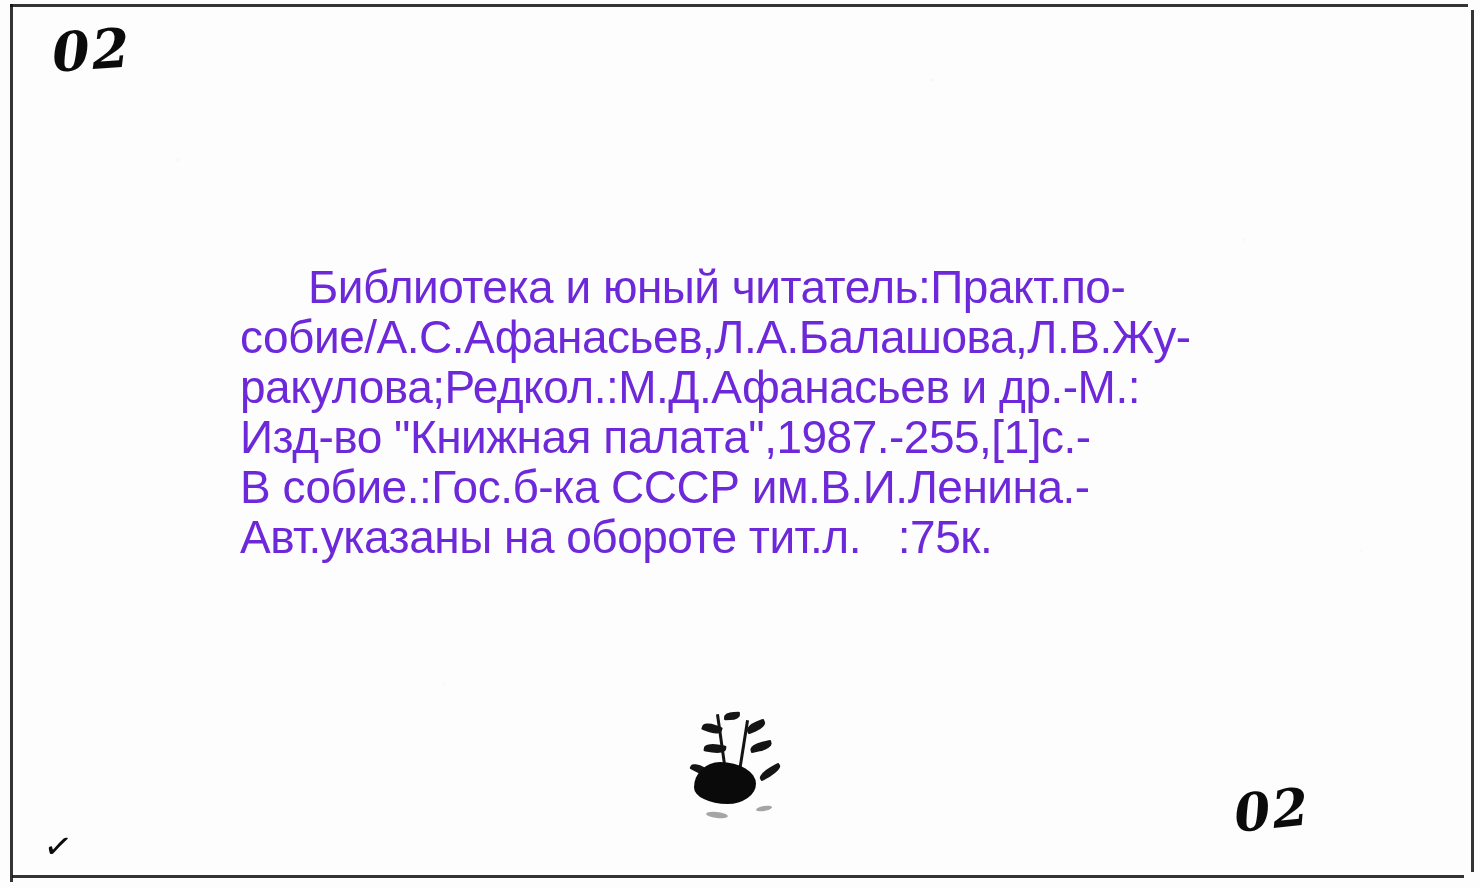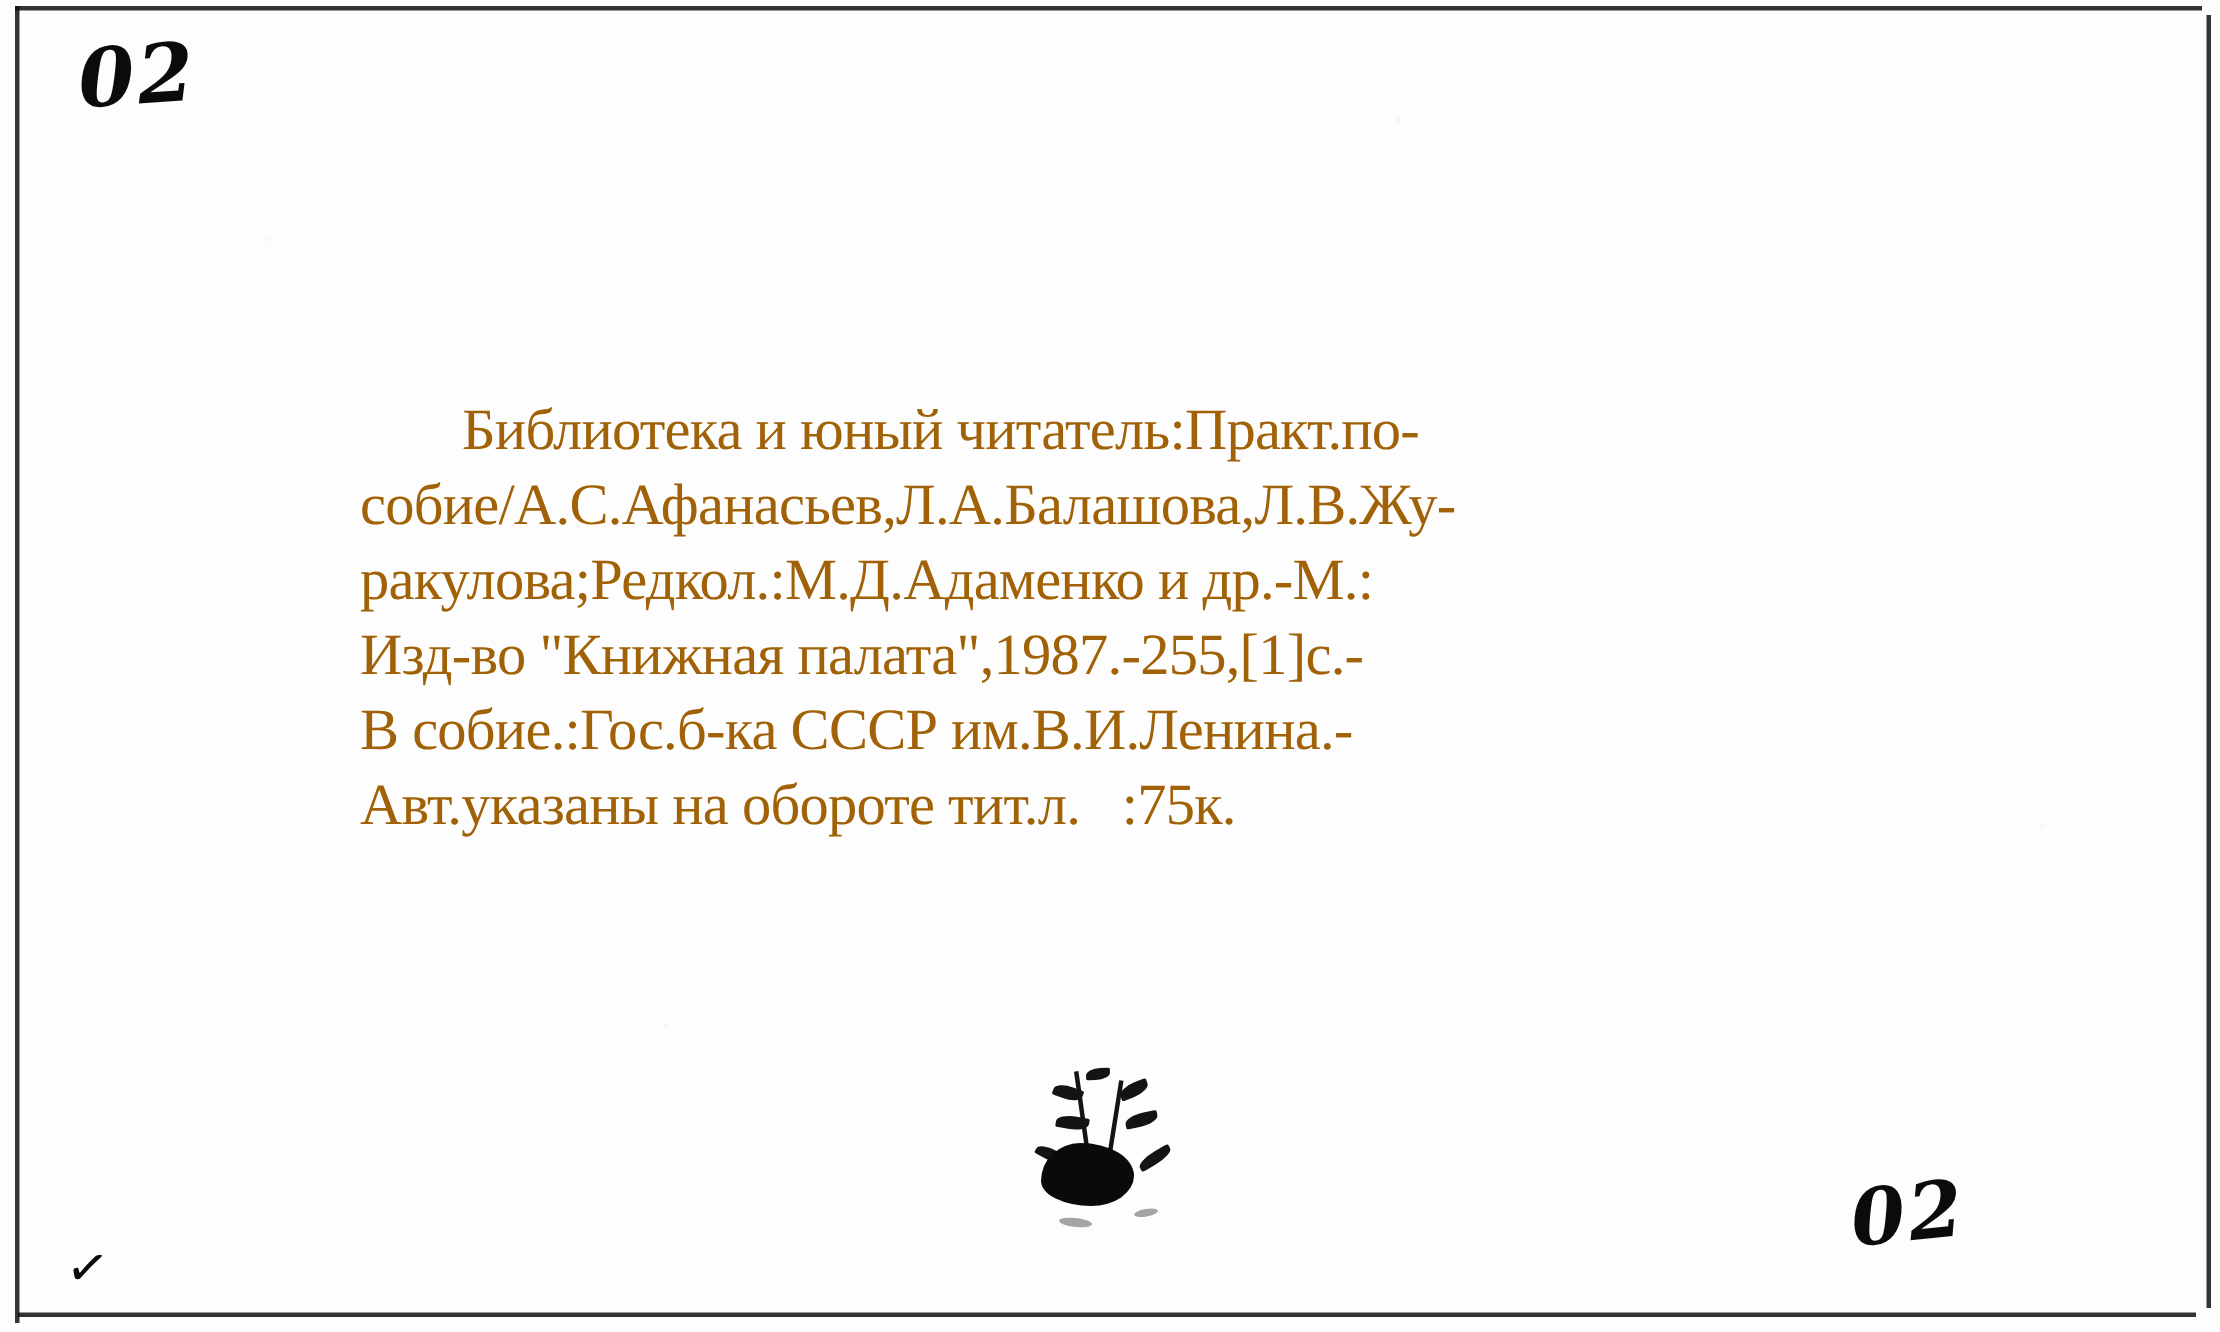--- a/index.html
+++ b/index.html
@@ -74,24 +74,24 @@
   }
 
   
   .record {
     position: absolute;
     left: 240px;
     top: 262px;
     width: 1210px;
   }
   .record-line {
-    font-family: Liberation Serif, serif;
-    font-size: 39px;
+    font-family: Liberation Sans, sans-serif;
+    font-size: 46px;
     line-height: 50px;
-    color: #a16207;
+    color: #6d28d9;
     white-space: pre;
     letter-spacing: -0.5px;
   }
   .record-line.indent {
     text-indent: 68px;
   }
   .record-line.shift-left {
     margin-left: -22px;
   }
 
@@ -166,21 +166,21 @@
   <div class="edge edge-left"></div>
   <div class="edge edge-right"></div>
   <div class="edge edge-top"></div>
   <div class="edge edge-bottom"></div>
 
   <div class="hand hand-top-left">02</div>
 
   <div class="record">
     <div class="record-line indent">Библиотека и юный читатель:Практ.по-</div>
     <div class="record-line">собие/А.С.Афанасьев,Л.А.Балашова,Л.В.Жу-</div>
-    <div class="record-line">ракулова;Редкол.:М.Д.Адаменко и др.-М.:</div>
+    <div class="record-line">ракулова;Редкол.:М.Д.Афанасьев и др.-М.:</div>
     <div class="record-line">Изд-во "Книжная палата",1987.-255,[1]с.-</div>
     <div class="record-line">В собие.:Гос.б-ка СССР им.В.И.Ленина.-</div>
     <div class="record-line">Авт.указаны на обороте тит.л.   :75к.</div>
   </div>
 
   <div class="stamp">
     <div class="stamp-sprig">
       <div class="leaf l1"></div>
       <div class="leaf l2"></div>
       <div class="leaf l3"></div>

